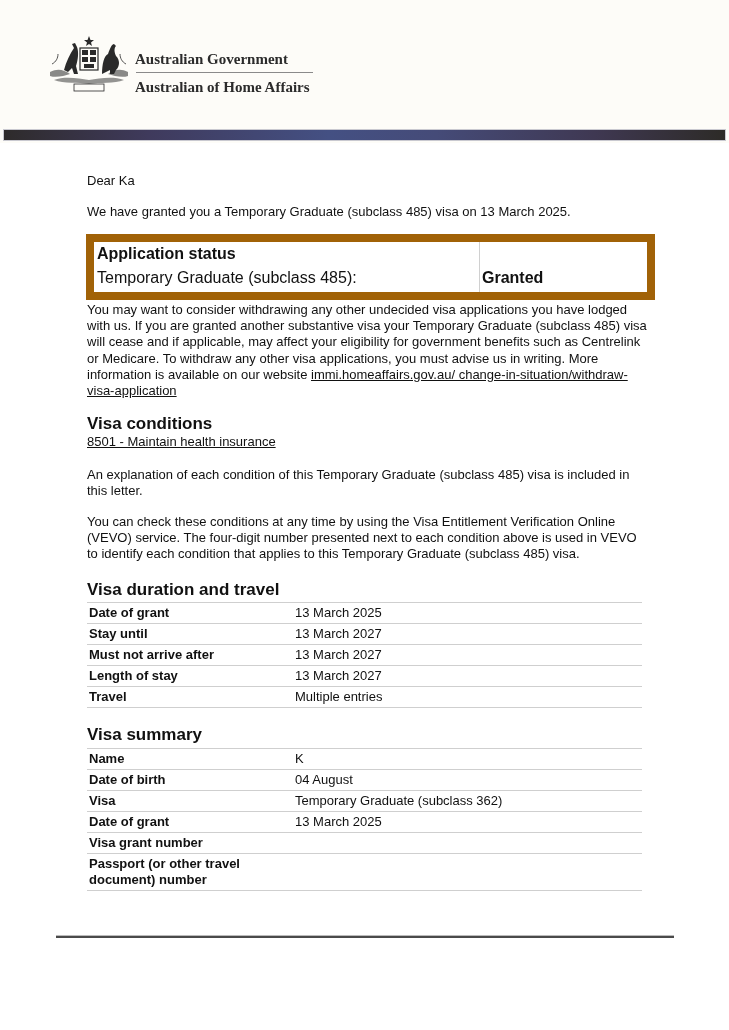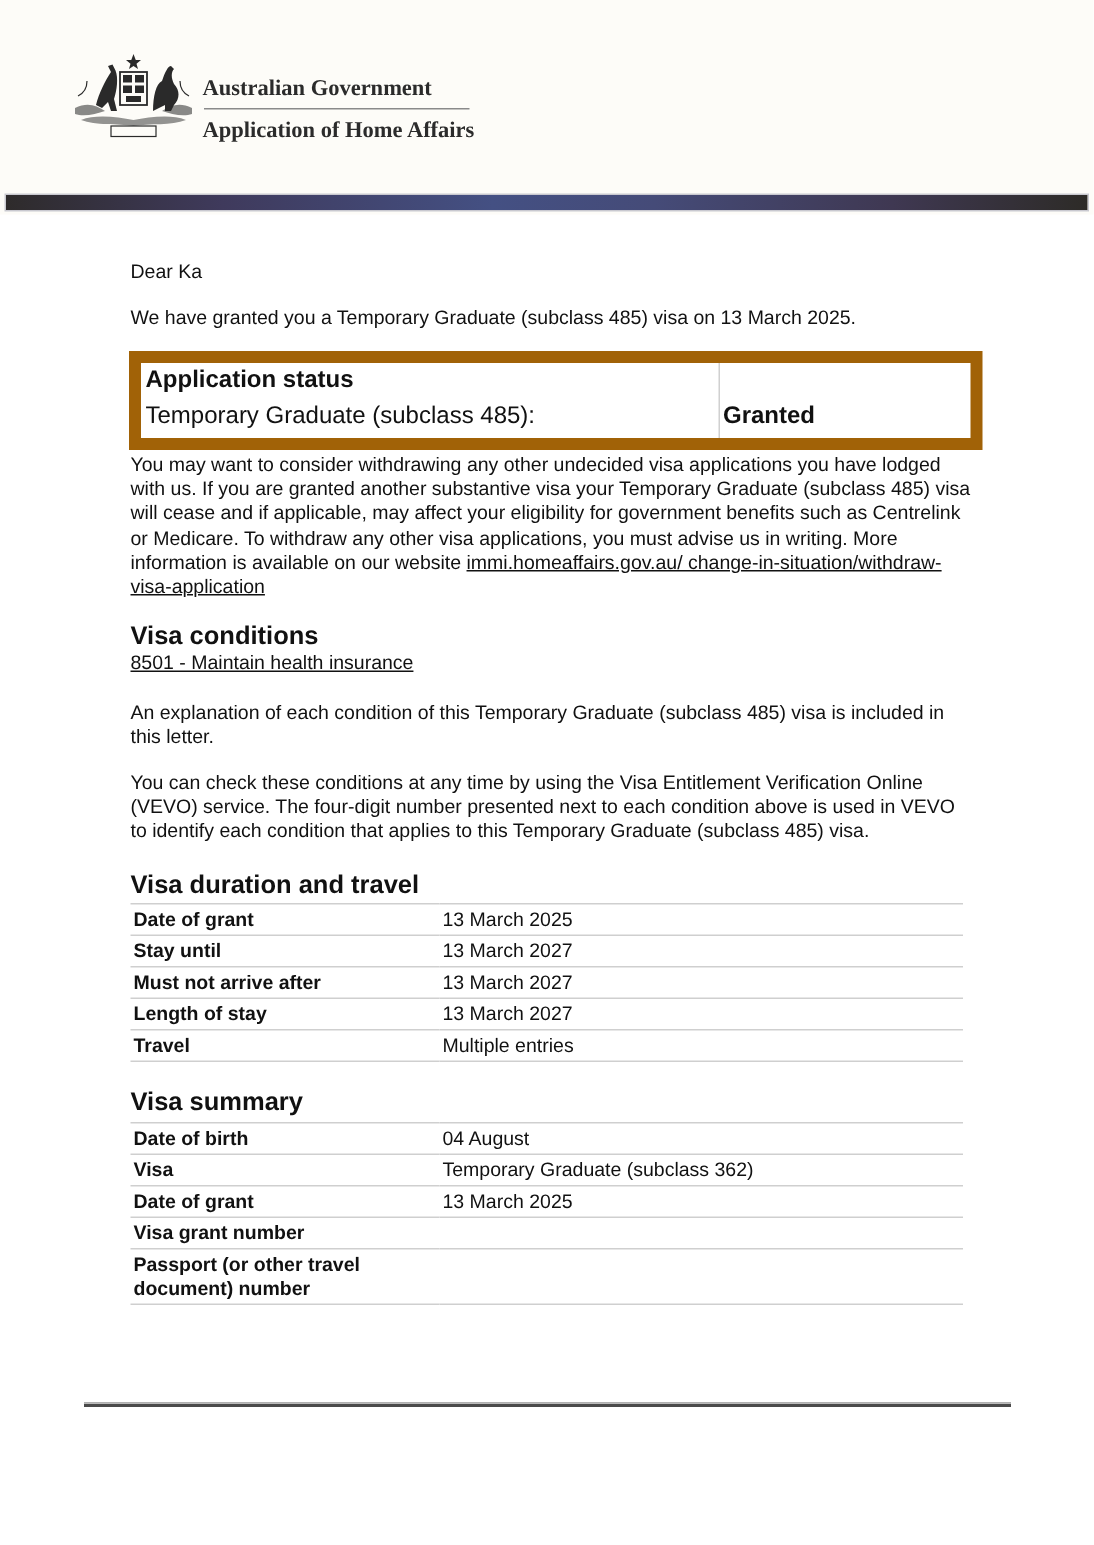--- a/index.html
+++ b/index.html
@@ -79,21 +79,21 @@
       <path d="M6,38 C14,34 20,36 26,40 C20,42 12,44 6,42 Z" opacity="0.55"></path>
       <path d="M84,38 C76,34 70,36 64,40 C70,42 78,44 84,42 Z" opacity="0.55"></path>
       <path d="M10,46 C20,42 34,44 45,46 C56,44 70,42 80,46 C70,50 56,48 45,50 C34,48 20,50 10,46 Z" opacity="0.5"></path>
       <rect x="30" y="50" width="30" height="7" fill="none" stroke="#2a2a2a" stroke-width="0.8"></rect>
       <path d="M8,30 C12,28 14,24 14,20" stroke="#2a2a2a" stroke-width="0.8" fill="none"></path>
       <path d="M82,30 C78,28 76,24 76,20" stroke="#2a2a2a" stroke-width="0.8" fill="none"></path>
     </g>
   </svg>
   <div class="gov-title">Australian Government</div>
   <div class="gov-rule"></div>
-  <div class="dept-title">Application of Home Affairs</div>
+  <div class="dept-title">Australian of Home Affairs</div>
   <div class="header-bar"></div>
 </div>
 
 <div class="content">
   <p class="p greet">Dear Ka</p>
   <p class="p intro">We have granted you a Temporary Graduate (subclass 485) visa on 13 March 2025.</p>
 </div>
 
 <div class="status-box">
   <div class="status-divider"></div>
@@ -134,20 +134,24 @@
       </tr>
   <tr>
         <td class="k">Travel</td>
         <td>Multiple entries</td>
       </tr>
 </tbody>
   </table>
 
 <table class="kv" style="top:748px;">
   <tbody>
+      <tr>
+        <td class="k">Name</td>
+        <td>K</td>
+      </tr>
   <tr>
         <td class="k">Date of birth</td>
         <td>04 August</td>
       </tr>
   <tr>
         <td class="k">Visa</td>
         <td>Temporary Graduate (subclass 362)</td>
       </tr>
   <tr>
         <td class="k">Date of grant</td>

